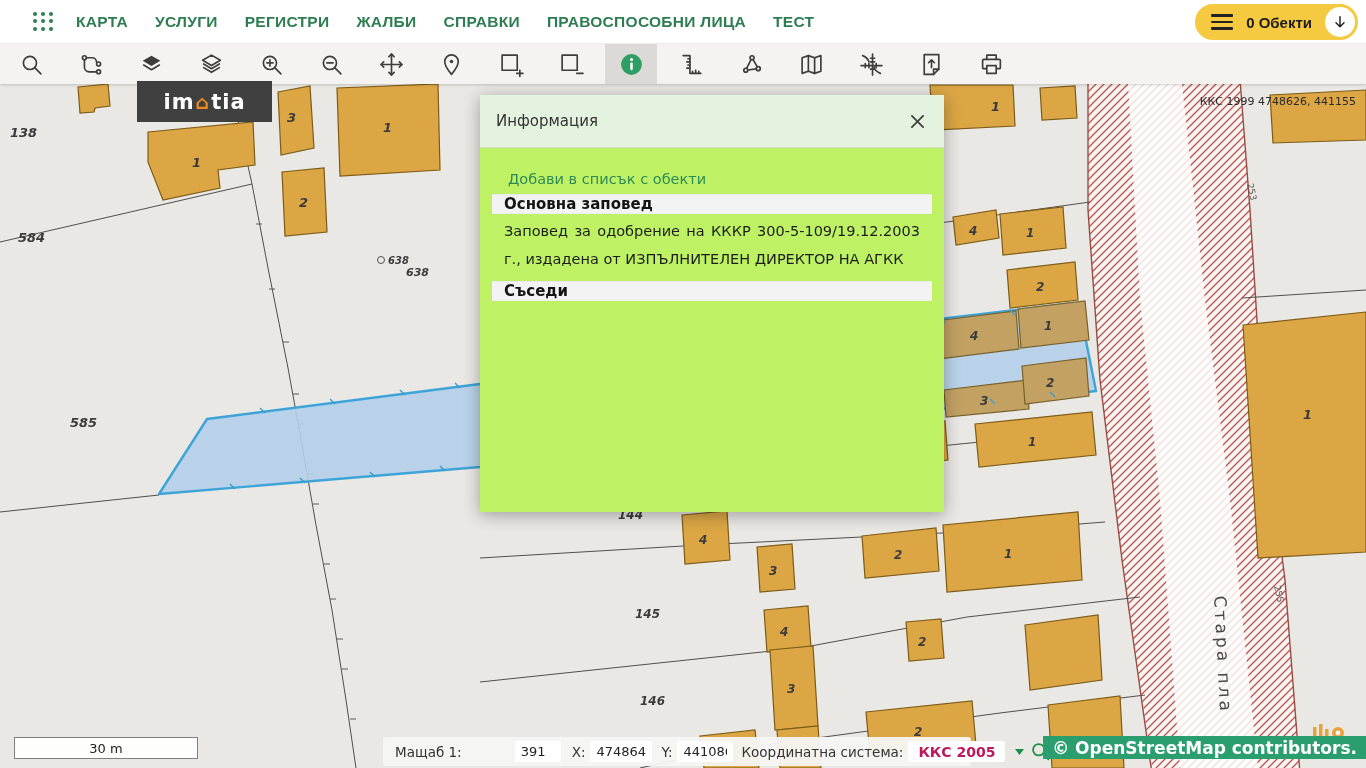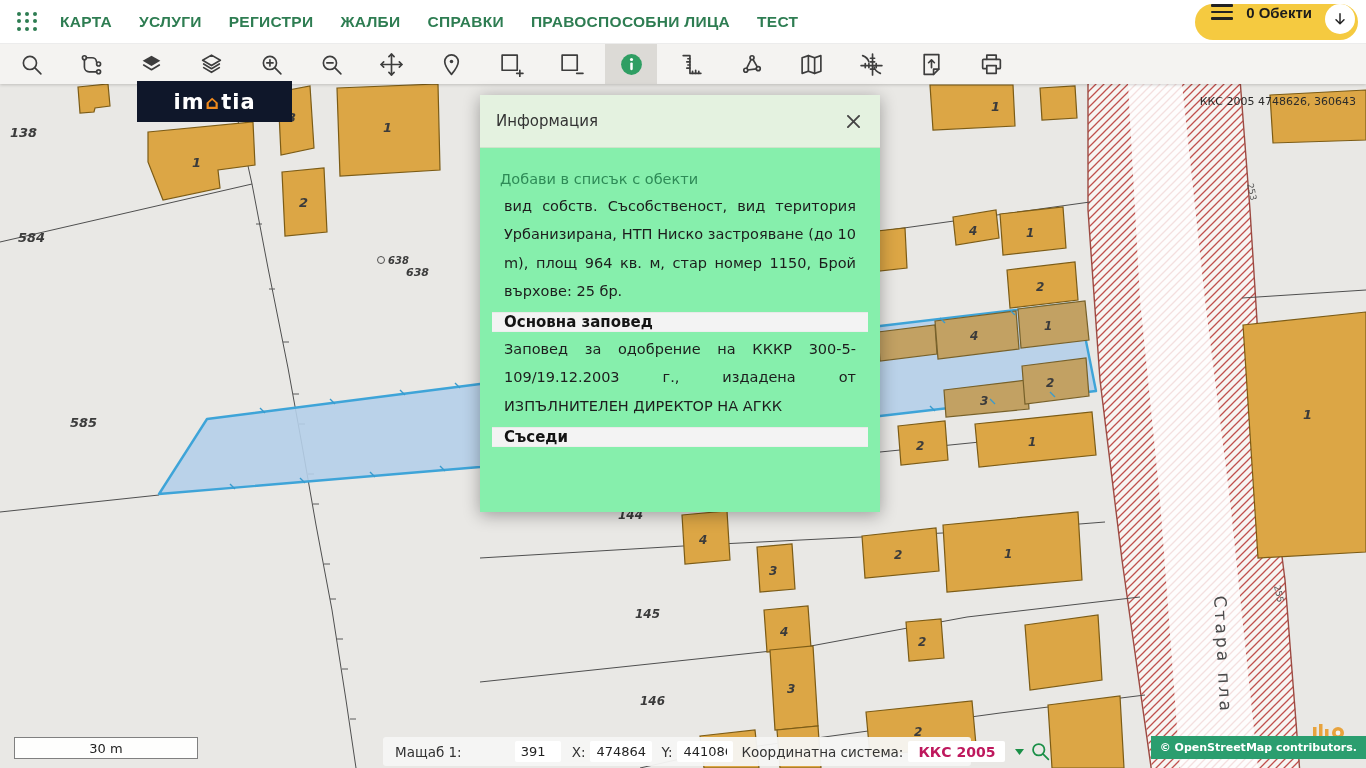--- a/index.html
+++ b/index.html
@@ -2,29 +2,29 @@
 <html><head>
 <meta charset="utf-8">
 <style>
   html,body{margin:0;padding:0}
   body{width:1366px;height:768px;overflow:hidden;position:relative;
        font-family:"Liberation Sans",sans-serif;background:#e9e8e5}
 
   
   .navbar{position:absolute;top:0;left:0;right:0;height:44px;background:#fff;
           border-bottom:1px solid #ececec;display:flex;align-items:center;
-          padding:0 16px;z-index:30;box-sizing:border-box}
+          padding:0 32px;z-index:30;box-sizing:border-box}
   .grid-icon{width:22px;height:20px;margin-right:22px;display:grid;
              grid-template-columns:repeat(3,1fr);grid-template-rows:repeat(3,1fr);
              gap:3px;place-items:center;cursor:pointer}
   .grid-icon i{width:4px;height:4px;border-radius:50%;background:#2e7d52}
   .nav-items{display:flex;gap:27px;flex:1}
   .nav-item{color:#2e7d52;font-weight:bold;font-size:15.5px;letter-spacing:.3px;cursor:pointer;white-space:nowrap}
   .objects-pill{position:absolute;right:8px;top:4px;height:36px;background:#f5ca40;
-                border-radius:18px;display:flex;align-items:flex-start;padding:0 3px 0 16px;
+                border-radius:18px;display:flex;align-items:center;padding:0 3px 0 16px;
                 gap:13px;cursor:pointer}
   .burger{display:flex;flex-direction:column;gap:4px}
   .burger i{display:block;width:22px;height:2.6px;background:#222;border-radius:1px}
   .pill-label{font-weight:bold;font-size:15px;color:#1c1c1c;white-space:nowrap}
   .pill-circle{width:30px;height:30px;border-radius:50%;background:#fff;
                display:flex;align-items:center;justify-content:center}
   .pill-circle svg{width:16px;height:16px;stroke:#222;stroke-width:2.2;fill:none;
                    stroke-linecap:round;stroke-linejoin:round}
 
   
@@ -32,39 +32,39 @@
            display:flex;align-items:center;padding-left:5px;gap:8px;z-index:25;
            box-shadow:0 1px 3px rgba(0,0,0,.18)}
   .tool{width:52px;height:40px;display:flex;align-items:center;justify-content:center;cursor:pointer}
   .tool.active{background:#dcdad6}
   .tool svg{width:25px;height:25px;stroke:#3d3d3d;stroke-width:1.6;fill:none;
             stroke-linecap:round;stroke-linejoin:round}
 
   
   #map-wrap{position:absolute;top:84px;left:0;width:1366px;height:684px;z-index:1}
   #map-svg text{font-family:"DejaVu Sans",sans-serif}
-  .watermark{position:absolute;left:137px;top:81px;width:155px;height:41px;background:#0f172a;
+  .watermark{position:absolute;left:137px;top:81px;width:135px;height:41px;background:#404040;
              color:#fff;display:flex;align-items:center;justify-content:center;font-weight:bold;
              font-size:21px;letter-spacing:1px;z-index:26;font-family:"DejaVu Sans",sans-serif}
   .watermark .house{color:#f08a1d;margin:0 1px;font-size:19px}
   .corner-ref{position:absolute;right:10px;top:95px;font-size:11px;color:#2a2a2a;z-index:5;
               font-family:"DejaVu Sans",sans-serif}
 
   
-  .popup{position:absolute;left:480px;top:95px;width:400px;height:417px;background:#86efac;
+  .popup{position:absolute;left:480px;top:95px;width:464px;height:417px;background:#bef264;
          z-index:40;box-shadow:0 3px 16px rgba(0,0,0,.33);
          font-family:"DejaVu Sans",sans-serif;box-sizing:border-box;overflow:hidden}
   .popup-header{height:52px;background:#e4f2e0;border-bottom:1px solid #cfe3cb;display:flex;
                 align-items:center;padding:0 16px;font-size:15px;color:#333}
   .popup-close{margin-left:auto;cursor:pointer;display:flex;padding:4px}
   .popup-close svg{width:13px;height:13px;stroke:#444;stroke-width:2;stroke-linecap:round}
   .popup-body{padding:12px 12px 0}
   .prop-title{background:#f3f3f3;padding:4px 12px;font-weight:bold;font-size:15px;
               line-height:1.38;color:#141414;border-top:1px solid #e9e9e9;border-bottom:1px solid #e9e9e9}
-  .add-link{display:block;margin:11px 8px 0;color:#2e8b57;font-size:14.5px;
+  .add-link{display:block;margin:11px 16px 0;color:#2e8b57;font-size:14.5px;
             text-decoration:none;cursor:pointer}
   .p-just{margin:5px 12px 0;text-align:justify;font-size:14.5px;line-height:1.95;color:#1d1d1d}
   .p-just.tight{margin-top:3px}
   .sect{margin-top:7px;background:#f3f3f3;border-top:1px solid #e9e9e9;border-bottom:1px solid #eee;
         padding:0 12px;font-weight:bold;font-size:15px;color:#141414}
 
   
   .scalebar{position:absolute;left:14px;top:737px;width:182px;height:20px;
             background:rgba(255,255,255,.92);border:1.5px solid #808080;display:flex;
             align-items:center;justify-content:center;font-size:13px;color:#222;z-index:45;
@@ -75,21 +75,21 @@
              font-family:"DejaVu Sans",sans-serif;box-sizing:border-box}
   .bb-label{white-space:nowrap}
   .bb-input{height:21px;border:none;background:#fff;border-radius:2px;font-size:13px;color:#222;
             padding:0 6px;font-family:inherit;box-sizing:border-box}
   .crs-box{height:21px;background:#fff;border-radius:2px;display:flex;align-items:center;
            padding:0 10px;font-weight:bold;font-size:14px;color:#be185d;cursor:pointer;white-space:nowrap}
   .crs-caret{display:flex;cursor:pointer;margin-left:4px}
   .bb-search{margin-left:auto;display:flex;cursor:pointer}
   .bb-search svg{width:21px;height:21px;stroke:#1a8f47;stroke-width:2;fill:none;stroke-linecap:round}
   .osm-badge{position:absolute;right:0;top:736px;height:23px;background:#2b9e6f;color:#fff;
-             font-weight:bold;font-size:11px;display:flex;align-items:center;padding:0 9px;
+             font-weight:bold;font-size:17px;display:flex;align-items:center;padding:0 9px;
              gap:7px;z-index:46;font-family:"DejaVu Sans",sans-serif;white-space:nowrap}
   .mini-logo{position:absolute;right:19px;top:723px;z-index:45}
 </style>
 </head>
 <body>
 
 <div class="navbar">
   <div class="grid-icon">
     <i></i>
       <i></i>
@@ -354,34 +354,33 @@
         <text x="1274" y="502" font-size="9" fill="#555555" transform="rotate(78 1274 502)">255</text>
       </g>
 </svg>
 </div>
 
 <div class="watermark">
     <span>im</span>
     <span class="house">⌂</span>
     <span>tia</span>
   </div>
-<div class="corner-ref">ККС 2005 4748626, 360643</div>
+<div class="corner-ref">ККС 1999 4748626, 441155</div>
 
 <div class="popup">
   <div class="popup-header">
     <span>Информация</span>
     <span class="popup-close">
       <svg viewBox="0 0 14 14">
           <path d="M1,1 L13,13 M13,1 L1,13" fill="none"></path>
         </svg>
     </span>
   </div>
   <div class="popup-body">
     <a class="add-link">Добави в списък с обекти</a>
-    <p class="p-just">вид собств. Съсобственост, вид територия Урбанизирана, НТП Ниско застрояване (до 10 m), площ 964 кв. м, стар номер 1150, Брой върхове: 25 бр.</p>
     <div class="sect">Основна заповед</div>
     <p class="p-just tight">Заповед за одобрение на КККР 300-5-109/19.12.2003 г., издадена от ИЗПЪЛНИТЕЛЕН ДИРЕКТОР НА АГКК</p>
     <div class="sect">Съседи</div>
 
   </div>
 </div>
 
 <div class="scalebar">30 m</div>
 
 <div class="bottombar">

